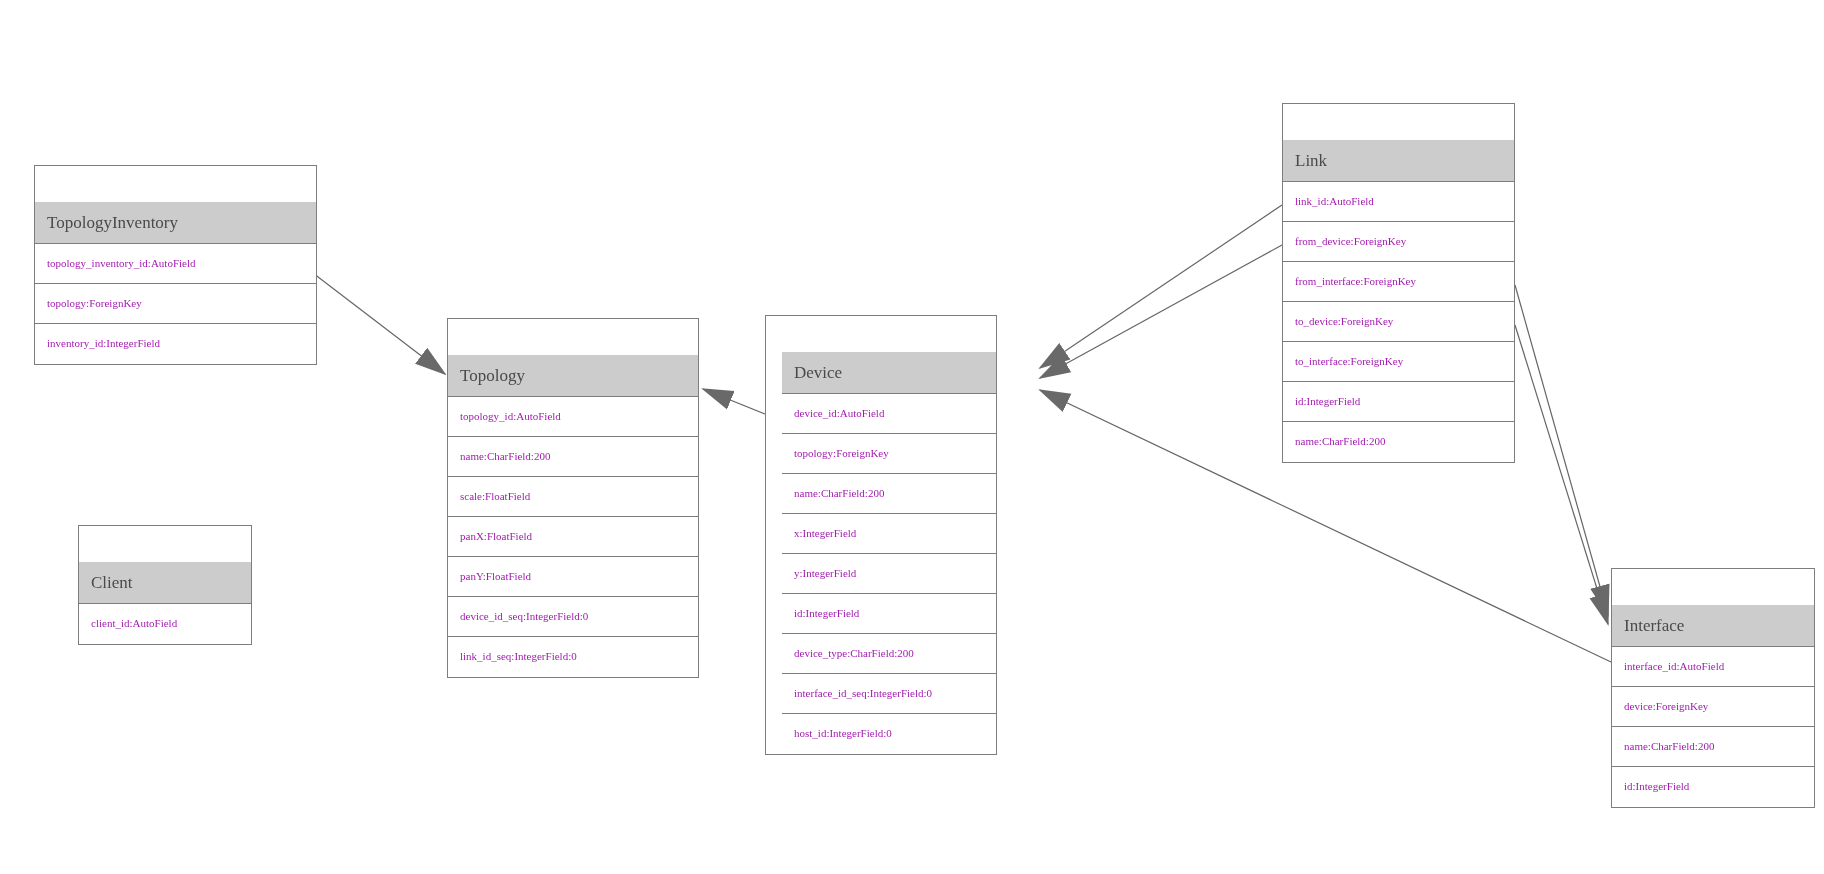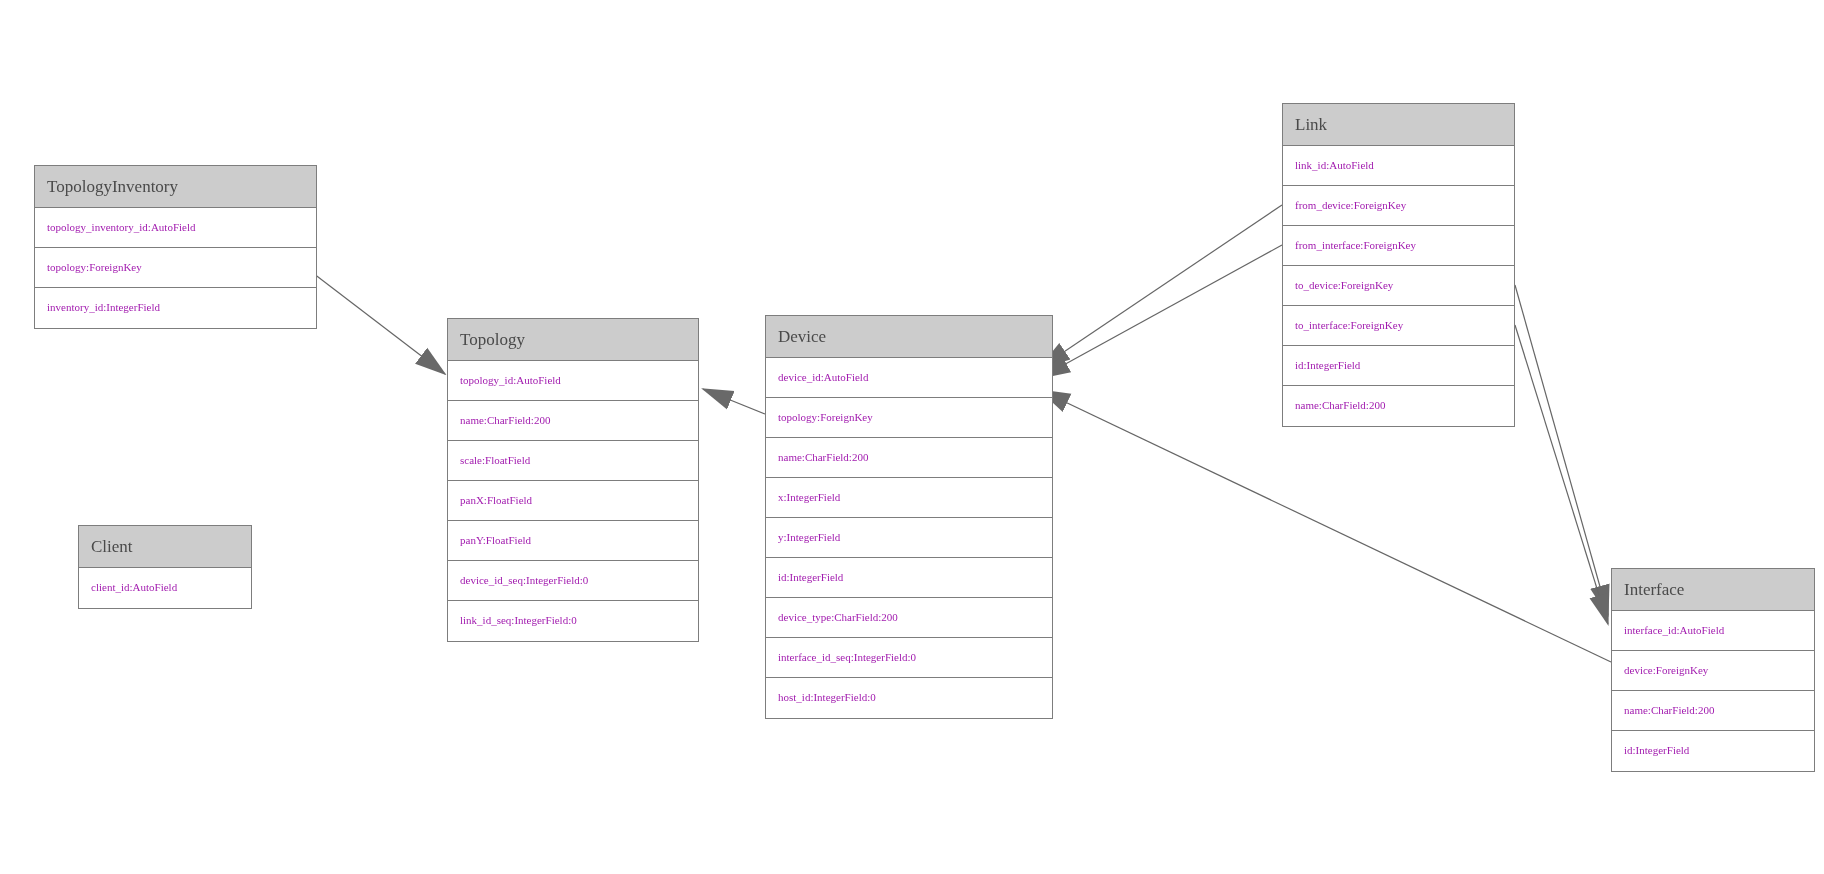--- a/index.html
+++ b/index.html
@@ -32,20 +32,21 @@
     box-sizing: border-box;
     height: 42px;
     line-height: 41px;
     background: #cccccc;
     border-bottom: 1px solid #7d7d7d;
     padding-left: 12px;
     font-size: 17px;
     color: #4a4a4a;
     white-space: nowrap;
     overflow: hidden;
+    margin-top: 36px;
   }
   .entity-row {
     box-sizing: border-box;
     height: 40px;
     line-height: 39px;
     border-bottom: 1px solid #7d7d7d;
     padding-left: 12px;
     font-size: 11px;
     color: #a21caf;
     white-space: nowrap;
@@ -89,21 +90,21 @@
         <div class="entity-row">scale:FloatField</div>
         <div class="entity-row">panX:FloatField</div>
         <div class="entity-row">panY:FloatField</div>
         <div class="entity-row">device_id_seq:IntegerField:0</div>
         <div class="entity-row">link_id_seq:IntegerField:0</div>
       </div>
       <div class="entity" style="left: 78px; top: 525px; width: 174px;">
         <div class="entity-header">Client</div>
         <div class="entity-row">client_id:AutoField</div>
       </div>
-      <div class="entity" style="left: 765px; top: 315px; width: 288px;">
+      <div class="entity" style="left: 765px; top: 315px; width: 232px; padding-left: 16px;">
         <div class="entity-header">Device</div>
         <div class="entity-row">device_id:AutoField</div>
         <div class="entity-row">topology:ForeignKey</div>
         <div class="entity-row">name:CharField:200</div>
         <div class="entity-row">x:IntegerField</div>
         <div class="entity-row">y:IntegerField</div>
         <div class="entity-row">id:IntegerField</div>
         <div class="entity-row">device_type:CharField:200</div>
         <div class="entity-row">interface_id_seq:IntegerField:0</div>
         <div class="entity-row">host_id:IntegerField:0</div>

